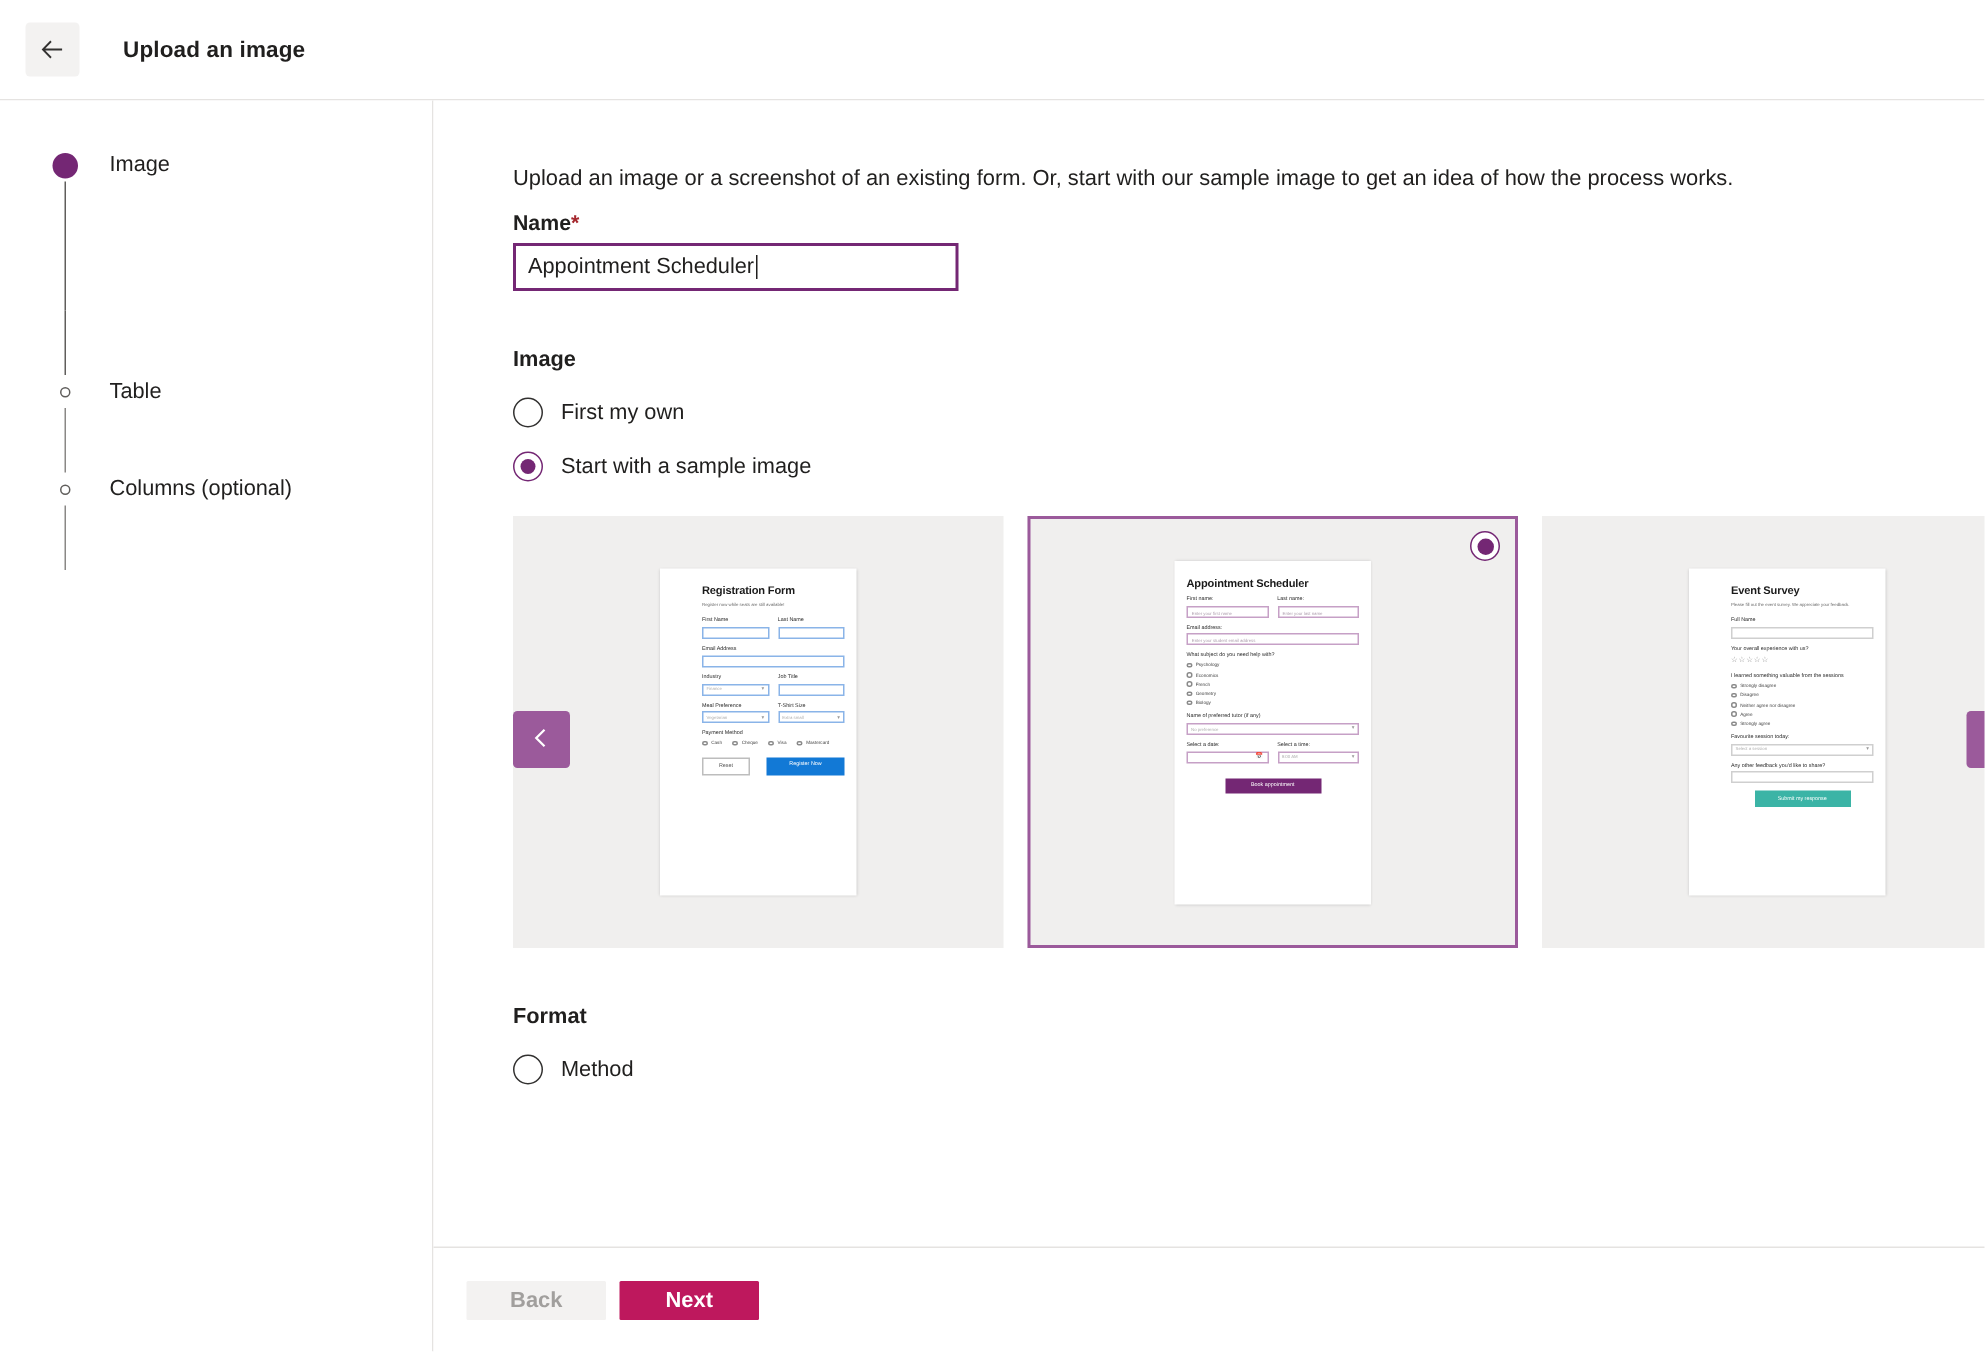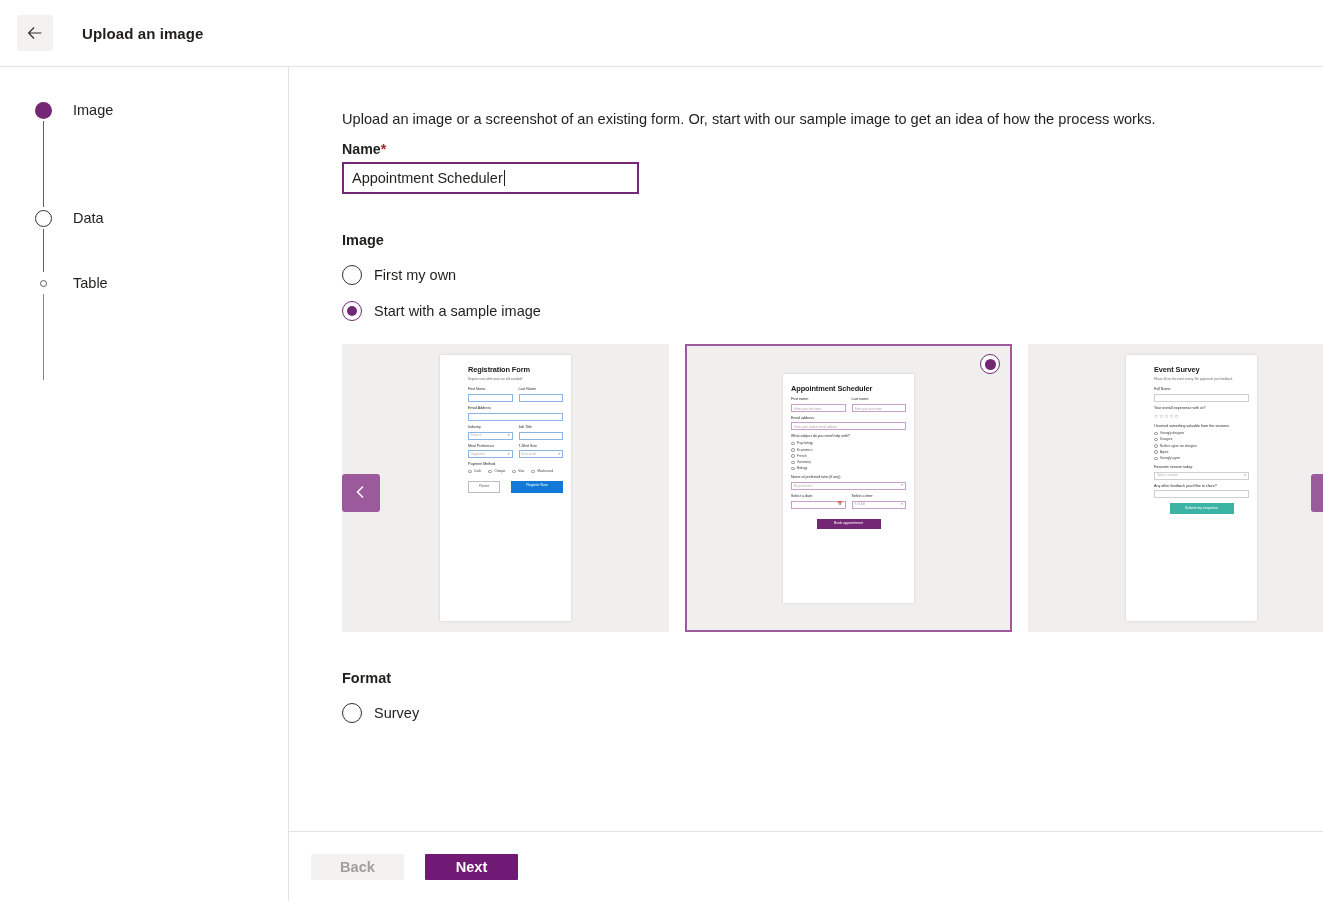--- a/index.html
+++ b/index.html
@@ -228,21 +228,21 @@
   
   .mini {
     width: 131px;
     background: #ffffff;
     padding: 9px 8px 8px 8px;
     box-shadow: 0 0 2px rgba(0,0,0,.16);
     font-size: 3.4px;
     line-height: 1.5;
     color: #333;
   }
-  .mini.tall { height: 266px; padding-left: 28px; }
+  .mini.tall { height: 218px; padding-left: 28px; }
   .mini.mid  { height: 229px; }
   .mini-title {
     font-size: 7.4px;
     font-weight: 700;
     color: #1a1a1a;
     margin-bottom: 3px;
     letter-spacing: -.1px;
   }
   .mini-sub {
     font-size: 2.9px;
@@ -340,21 +340,21 @@
     height: 26px;
     min-width: 93px;
     border: none;
     font-family: "Liberation Sans", sans-serif;
     font-size: 14.6px;
     font-weight: 600;
     cursor: pointer;
     border-radius: 1px;
   }
   .btn.back { background: #f3f2f1; color: #a19f9d; }
-  .btn.next { background: #701a75; color: #ffffff; margin-left: 12px; }
+  .btn.next { background: #be185d; color: #ffffff; }
 </style>
 </head>
 <body>
 
 <div class="header">
   <button class="back-btn">
     <span>
       <svg width="18" height="18" viewBox="0 0 18 18">
         <path d="M8 3.5 L2.6 9 L8 14.5 M2.8 9 H15.4" fill="none" stroke="#323130" stroke-width="1.2"></path>
       </svg>
@@ -370,32 +370,32 @@
     <div class="steps">
 
       <div class="step-row">
         <span class="bullet done"></span>
         <span class="step-label">Image</span>
       </div>
       <div class="step-connector"></div>
 
       <div class="step-connector"></div>
 
-      <div class="step-row">
-        <span class="bullet open"></span>
-        <span class="step-label">Data</span>
-      </div>
       <div class="step-connector"></div>
 
       <div class="step-row sub">
         <span class="bullet small"></span>
         <span class="step-label">Table</span>
       </div>
       <div class="step-connector thin"></div>
 
+      <div class="step-row sub">
+        <span class="bullet small"></span>
+        <span class="step-label">Columns (optional)</span>
+      </div>
       <div class="step-connector thin"></div>
 
 
     </div>
   </div>
 
   <div class="content">
     <div class="main">
 
       <div class="intro">Upload an image or a screenshot of an existing form. Or, start with our sample image to get an idea of how the process works.</div>
@@ -617,21 +617,21 @@
               <path d="M6 2.5 L11.5 8 L6 13.5" fill="none" stroke="#ffffff" stroke-width="1.5"></path>
             </svg>
           </span>
         </button>
       </div>
 
       <div class="section-title">Format</div>
 
       <div class="radio-row">
         <span class="radio"></span>
-        <span class="radio-text">Survey</span>
+        <span class="radio-text">Method</span>
       </div>
 
     </div>
 
     <div class="footer">
       <button class="btn back">Back</button>
       <button class="btn next">Next</button>
     </div>
   </div>
 </div>

